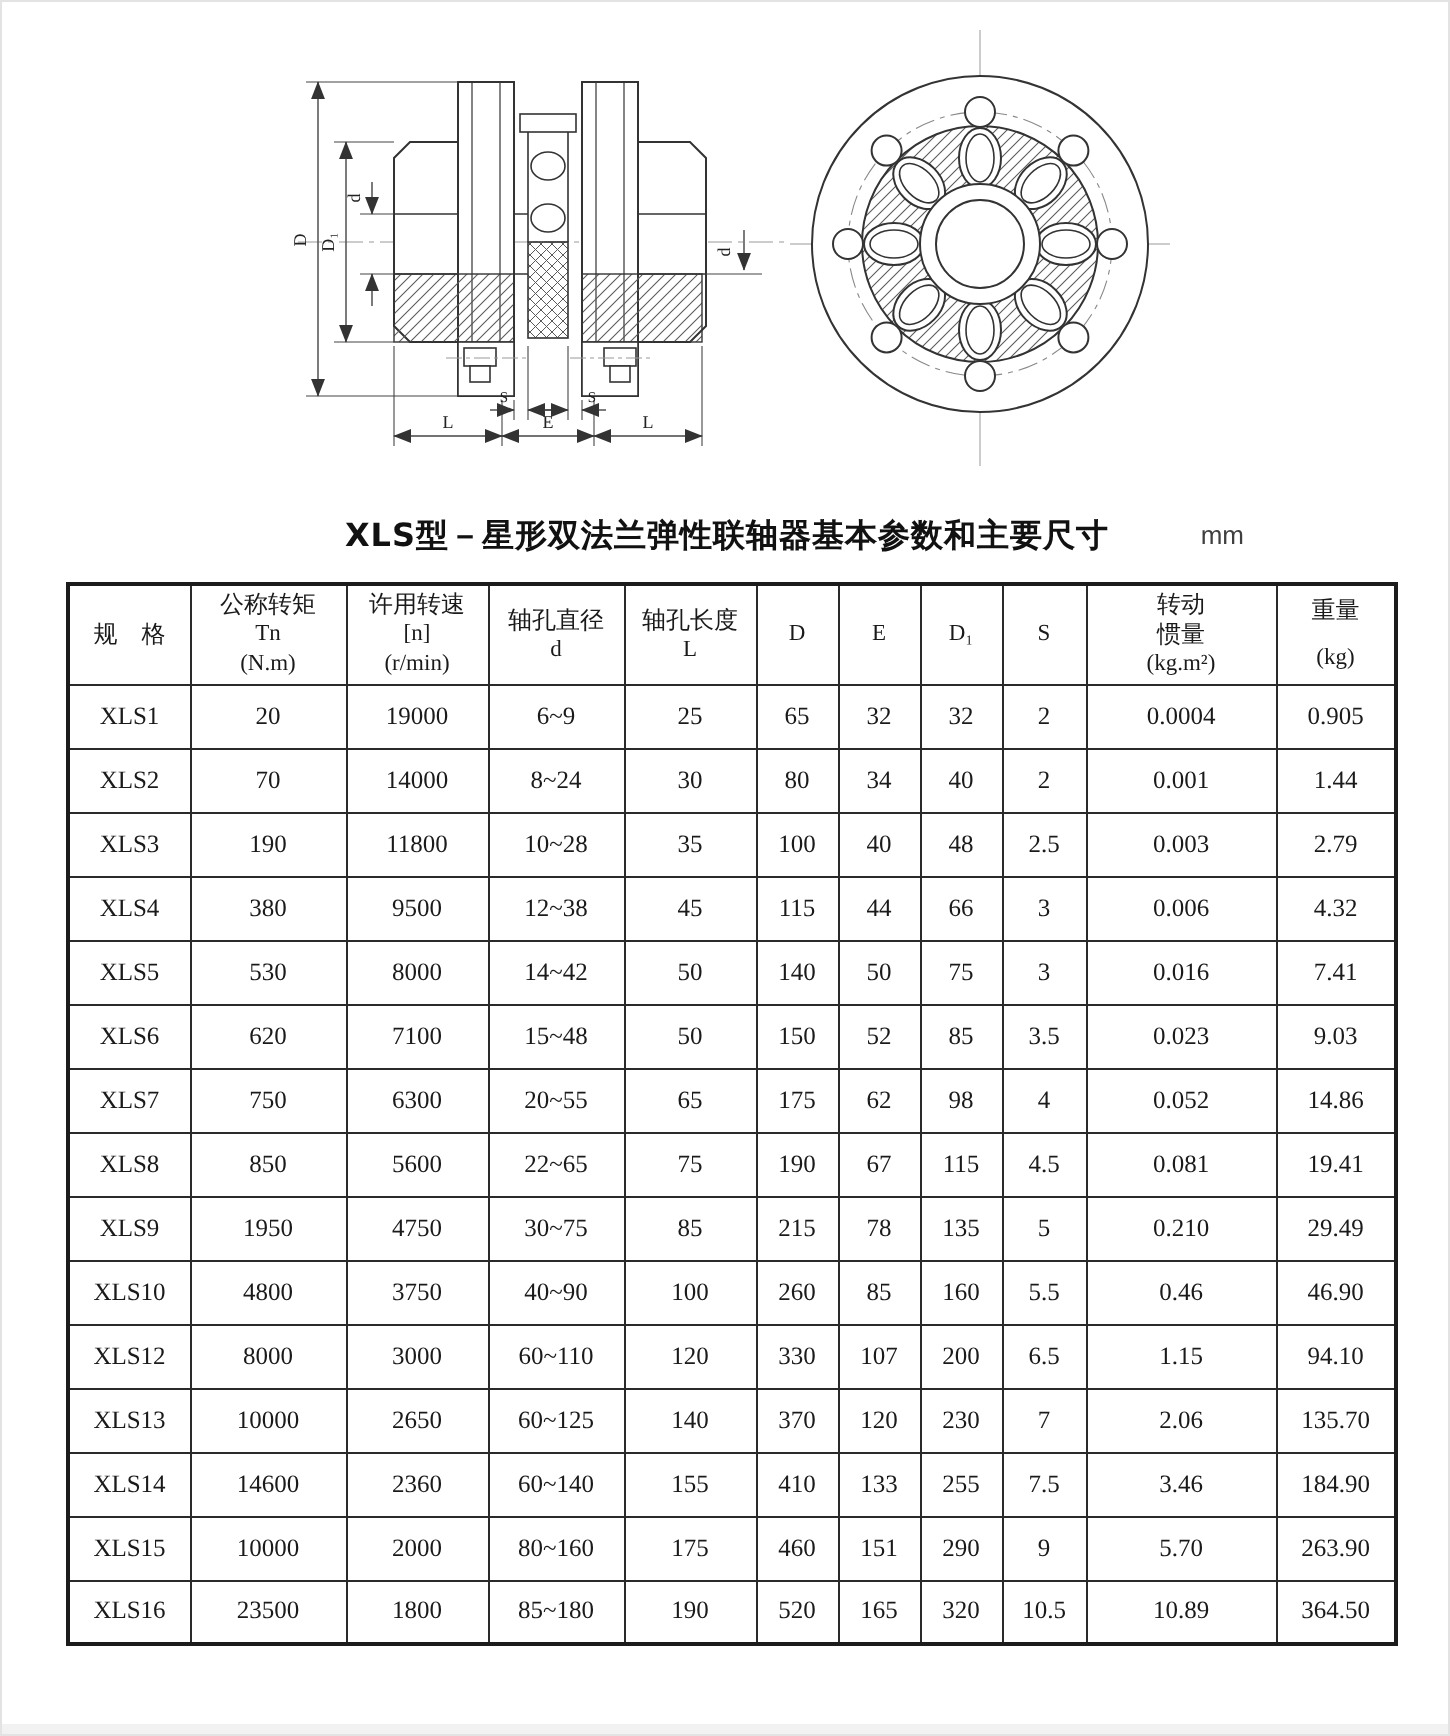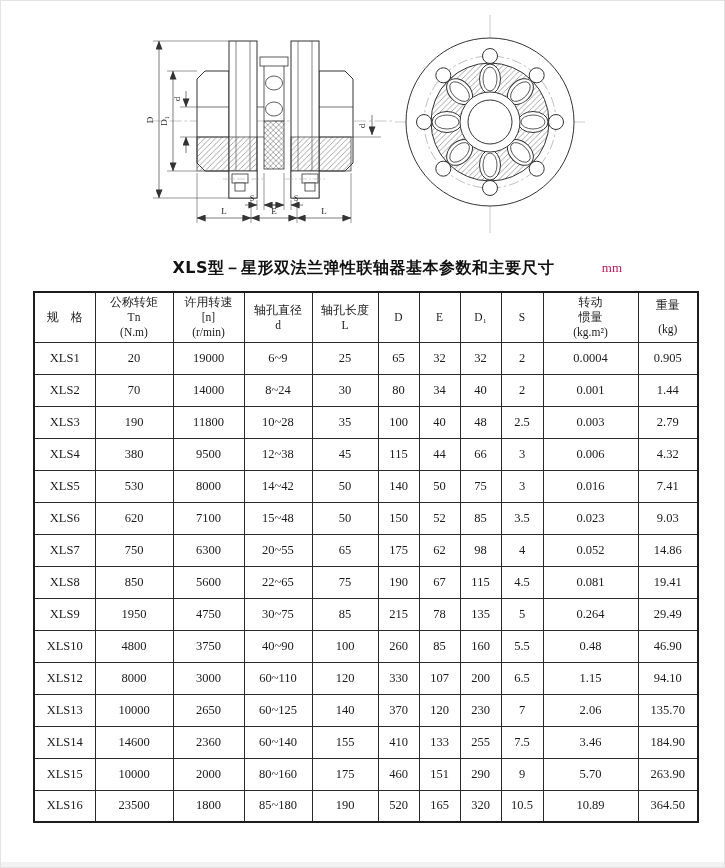--- a/index.html
+++ b/index.html
@@ -11,21 +11,21 @@
     overflow:hidden;
   }
   #drawing{position:absolute;top:0;left:0;}
   #title-row{position:absolute;top:252px;left:0;width:725px;height:30px;}
   #doc-title{
     width:100%;text-align:center;font-family:"DejaVu Sans","Liberation Sans",sans-serif;
     font-size:16px;font-weight:600;letter-spacing:.5px;color:#111;line-height:30px;
   }
   #unit-label{
     position:absolute;right:104px;top:0;line-height:30px;
-    font-family:Liberation Serif, serif;font-size:13px;color:#be185d;text-align:right;
+    font-family:Liberation Sans, sans-serif;font-size:13px;color:#404040;text-align:right;
   }
   #spec-table{
     position:absolute;top:290px;left:32px;width:664px;
     border-collapse:collapse;table-layout:fixed;
     border:2px solid #1c1c1c;
   }
   #spec-table th,#spec-table td{
     border:1px solid #2a2a2a;text-align:center;vertical-align:middle;
     padding:0 2px;font-weight:normal;overflow:hidden;
   }
@@ -386,34 +386,34 @@
         <tr>
           <td>XLS9</td>
           <td>1950</td>
           <td>4750</td>
           <td>30~75</td>
           <td>85</td>
           <td>215</td>
           <td>78</td>
           <td>135</td>
           <td>5</td>
-          <td>0.264</td>
+          <td>0.210</td>
           <td>29.49</td>
         </tr>
         <tr>
           <td>XLS10</td>
           <td>4800</td>
           <td>3750</td>
           <td>40~90</td>
           <td>100</td>
           <td>260</td>
           <td>85</td>
           <td>160</td>
           <td>5.5</td>
-          <td>0.48</td>
+          <td>0.46</td>
           <td>46.90</td>
         </tr>
         <tr>
           <td>XLS12</td>
           <td>8000</td>
           <td>3000</td>
           <td>60~110</td>
           <td>120</td>
           <td>330</td>
           <td>107</td>

